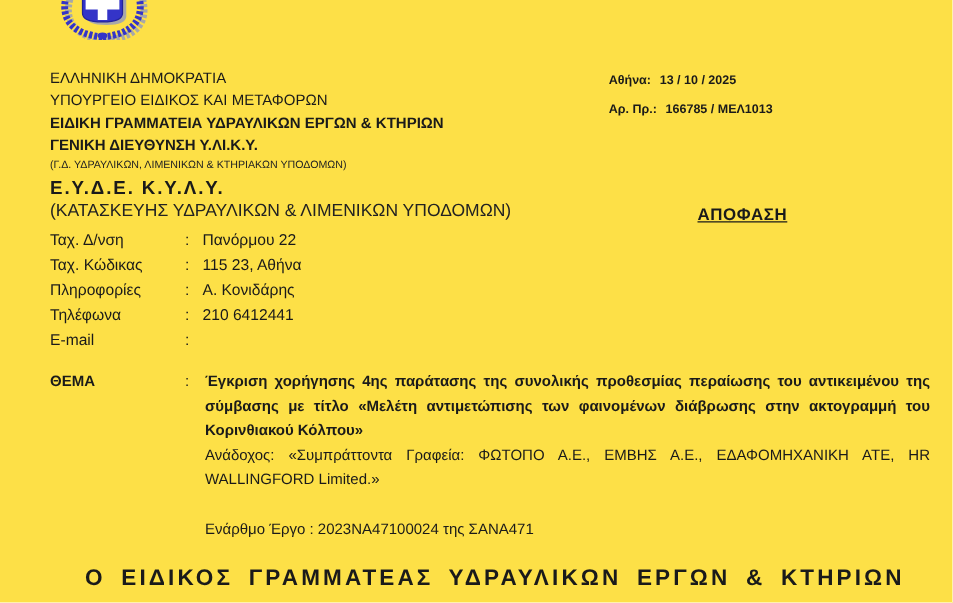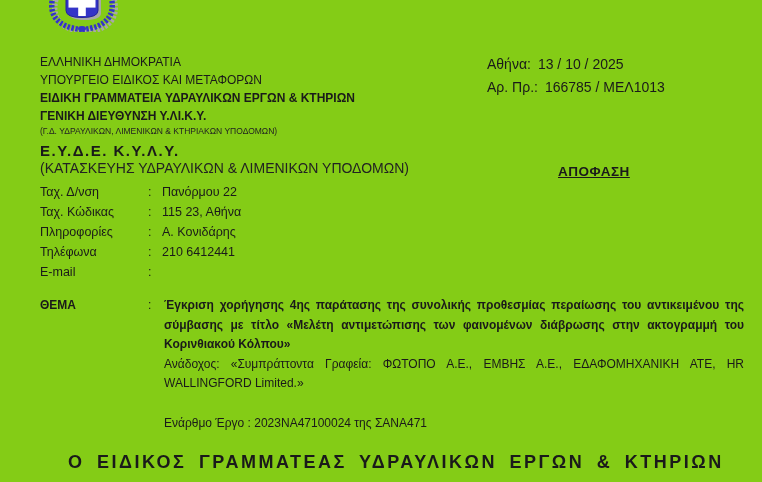--- a/index.html
+++ b/index.html
@@ -1,29 +1,29 @@
 <!DOCTYPE html>
 <html><head>
 <meta charset="utf-8">
 <style>
   html,body{margin:0;padding:0;background:#ffffff;}
   .page{
-    position:relative;width:762px;height:482px;background:#84cc16;overflow:hidden;
+    position:relative;width:762px;height:482px;background:#fde047;overflow:hidden;
     font-family:"Liberation Sans",sans-serif;color:#1a1a1a;
   }
   
   .emblem{position:absolute;left:42px;top:0;width:80px;height:32px;}
   
   .header-left{position:absolute;left:40px;top:53px;font-size:12px;line-height:18px;white-space:nowrap;}
   .header-left .b{font-weight:700;}
   .header-left .small{font-size:8.5px;line-height:13px;color:#222;}
   .agency-title{font-size:15px;font-weight:700;letter-spacing:1.5px;line-height:23px;margin-top:1px;}
   .agency-sub{font-size:14px;line-height:12px;color:#222;}
   
-  .header-right{position:absolute;left:487px;top:53px;font-size:14px;line-height:23px;white-space:nowrap;}
+  .header-right{position:absolute;left:487px;top:53px;font-size:10px;line-height:23px;white-space:nowrap;font-weight:bold;}
   .header-right .lbl{display:inline-block;}
   .header-right .val{display:inline-block;margin-left:7px;}
   
   .decision{
     position:absolute;left:558px;top:164px;font-size:13.5px;font-weight:700;
     letter-spacing:0.5px;text-decoration:underline;white-space:nowrap;
   }
   
   .contact{position:absolute;left:40px;top:182px;font-size:12.5px;line-height:20px;}
   .contact .row{display:grid;grid-template-columns:108px 14px auto;}

